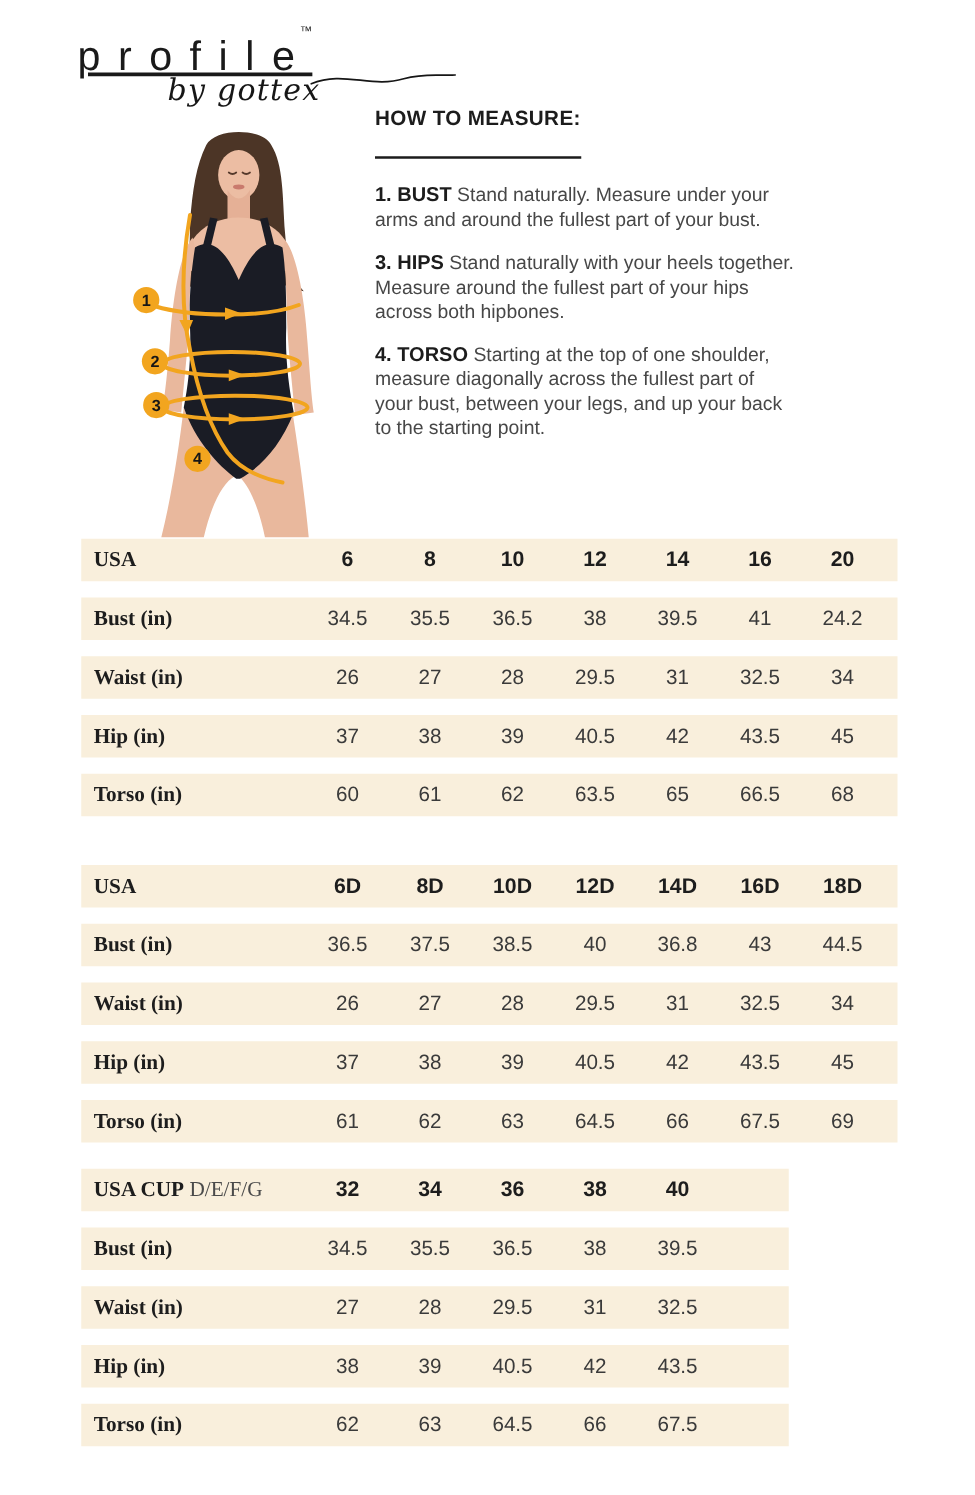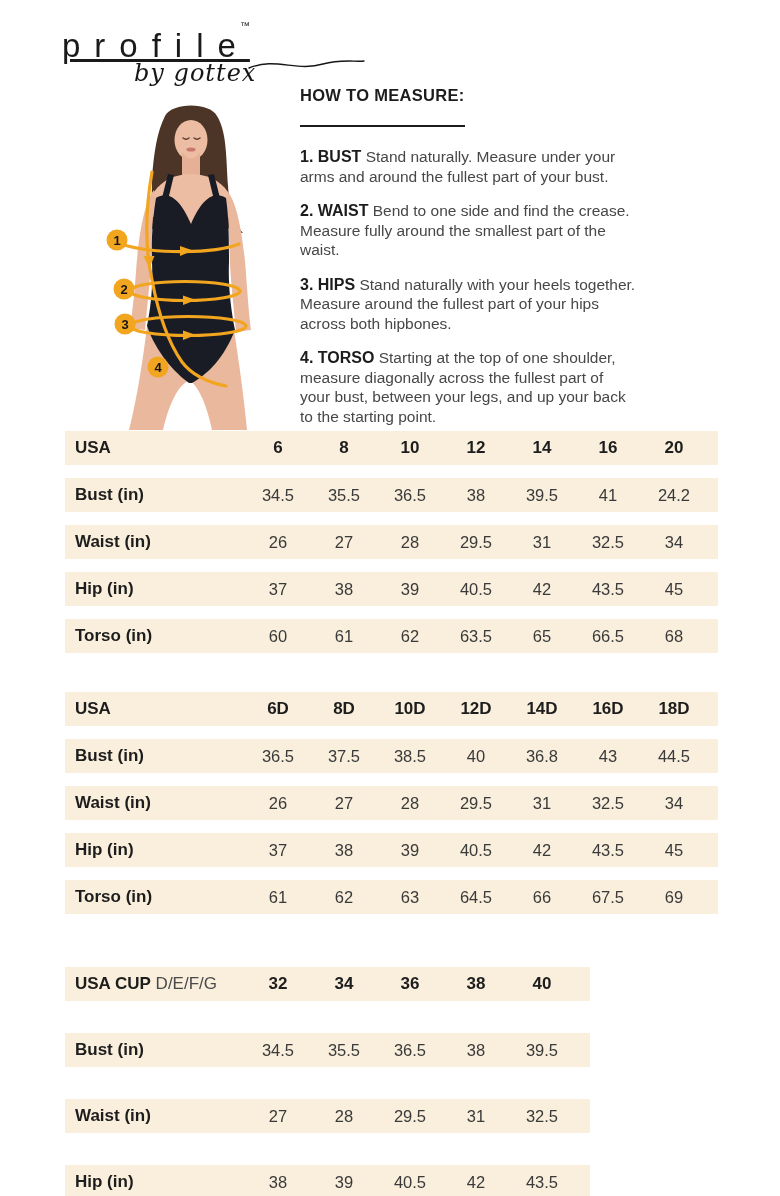--- a/index.html
+++ b/index.html
@@ -36,23 +36,23 @@
   
   .size-table { position:absolute; left:65px; }
   #table-0 { top:431px; }
   #table-1 { top:692px; }
   #table-2 { top:935px; }
   .trow {
     display:grid; align-items:center; height:34px;
     background:#F9EFDC; margin-bottom:13px;
   }
   .t7 .trow { width:653px; grid-template-columns:180px repeat(7,66px) 1fr; }
-  .t5 .trow { width:525px; grid-template-columns:180px repeat(5,66px) 1fr;margin-top:32px; }
+  .t5 .trow { width:566px; grid-template-columns:180px repeat(5,66px) 1fr; }
   .cell { text-align:center; font-size:16.5px; color:#3a3a3a; }
-  .cell.label { text-align:left; padding-left:10px; font-weight:bold; font-size:17px; color:#1d1d1d; }
+  .cell.label { text-align:left; padding-left:10px; font-weight:bold; font-size:17px; color:#1d1d1d;font-family:Liberation Serif, serif; }
   .cell.label .note { font-weight:normal; color:#4a4a4a; }
   .trow.header .cell { font-weight:bold; color:#1d1d1d; font-size:17px; }
 </style>
 </head>
 <body>
 
 <div class="logo">
   <div>
     <span class="logo-main">profile</span><span class="logo-tm">™</span>
   </div>
@@ -113,26 +113,20 @@
   </svg>
 </div>
 
 <div class="instructions">
   <h2 class="htm-title">HOW TO MEASURE:</h2>
 
   <p class="step">
     <b>1. BUST</b>
     <span class="step-body">Stand naturally. Measure under your
 arms and around the fullest part of your bust.</span>
-  </p>
-  <p class="step">
-    <b>2. WAIST</b>
-    <span class="step-body">Bend to one side and find the crease.
-Measure fully around the smallest part of the
-waist.</span>
   </p>
   <p class="step">
     <b>3. HIPS</b>
     <span class="step-body">Stand naturally with your heels together.
 Measure around the fullest part of your hips
 across both hipbones.</span>
   </p>
   <p class="step">
     <b>4. TORSO</b>
     <span class="step-body">Starting at the top of one shoulder,

